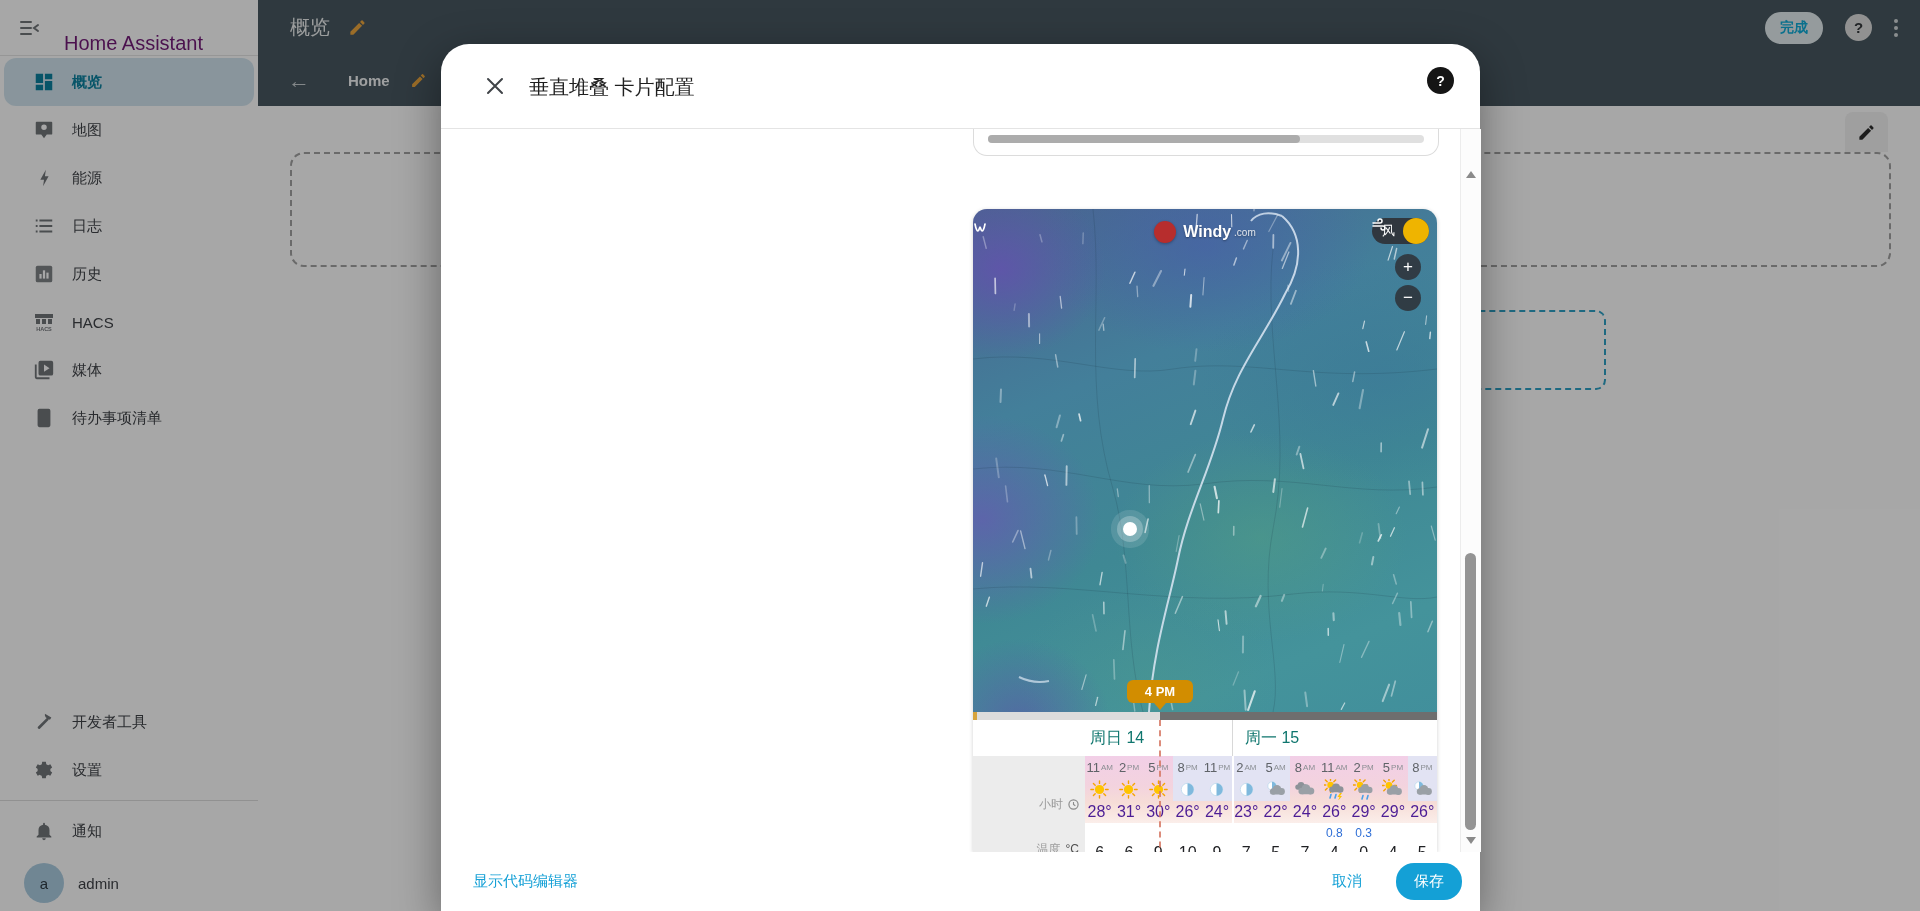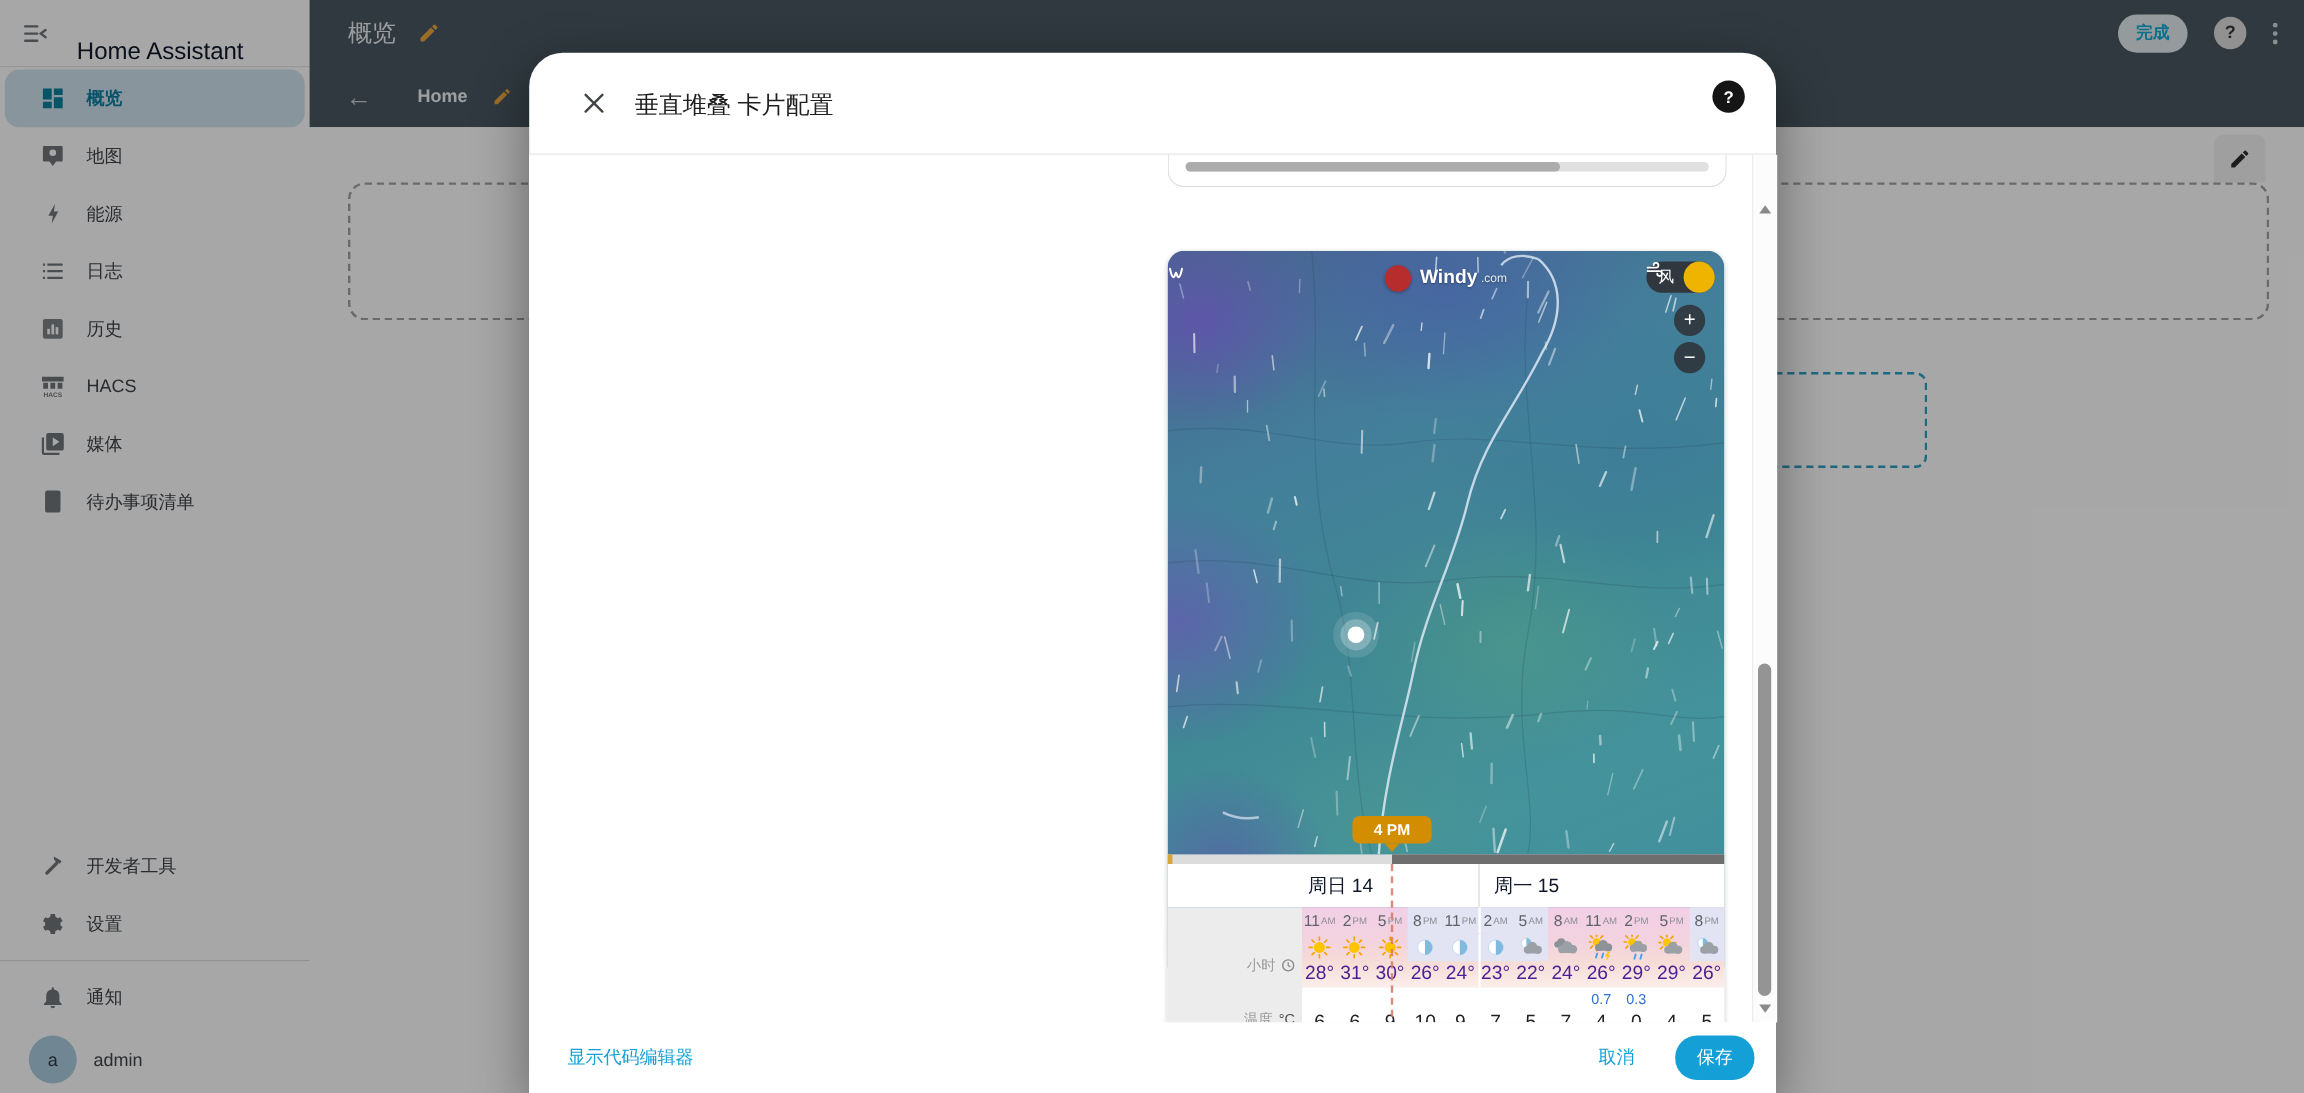--- a/index.html
+++ b/index.html
@@ -5,21 +5,21 @@
   html,body{margin:0;padding:0;}
   body{
     width:1920px;height:911px;overflow:hidden;position:relative;
     font-family:"Liberation Sans","DejaVu Sans",sans-serif;
     background:#fafafa;
   }
   
   .sidebar{position:absolute;left:0;top:0;width:258px;height:911px;background:#fafafa;z-index:1;}
   .sb-header{position:absolute;left:0;top:0;width:258px;height:55px;border-bottom:1px solid #e0e0e0;display:flex;align-items:center;}
   .sb-menu-btn{width:24px;height:24px;margin-left:18px;color:#6f7377;cursor:pointer;}
-  .sb-title{margin-left:22px;font-size:20px;color:#0f172a;margin-top:32px;}
+  .sb-title{margin-left:22px;font-size:20px;color:#701a75;margin-top:32px;}
   .nav-list{position:absolute;left:0;top:58px;width:258px;}
   .nav-item{height:48px;display:flex;align-items:center;margin:0 4px;border-radius:12px;cursor:pointer;}
   .nav-item.selected{background:#cddfe9;}
   .nav-ic{width:24px;height:24px;margin-left:28px;color:#6f7377;flex:0 0 24px;display:flex;align-items:center;justify-content:center;}
   .nav-item.selected .nav-ic{color:#0b7e9c;}
   .nav-label{margin-left:16px;font-size:15px;color:#3f4247;}
   .nav-item.selected .nav-label{color:#0b7e9c;font-weight:bold;}
   .nav-bottom{position:absolute;left:0;bottom:0;width:258px;}
   .sb-divider{border-top:1px solid #d9d9d9;margin:6px 0;}
   .avatar{width:40px;height:40px;border-radius:50%;background:#a8c8dc;color:#2d3a42;display:flex;align-items:center;justify-content:center;font-size:15px;margin-left:20px;flex:0 0 40px;}
@@ -88,21 +88,21 @@
   .zoom-in{top:45px;}
   .zoom-out{top:76px;}
   .map-marker{position:absolute;left:150px;top:313px;width:14px;height:14px;border-radius:50%;background:#fff;box-shadow:0 0 0 6px rgba(255,255,255,.25),0 0 0 12px rgba(255,255,255,.12);}
   .time-bubble{position:absolute;left:154px;top:471px;width:66px;height:23px;background:#d28d00;border-radius:6px;color:#fff;font-size:13px;font-weight:bold;display:flex;align-items:center;justify-content:center;cursor:pointer;}
   .time-bubble:after{content:'';position:absolute;left:50%;top:23px;margin-left:-6px;border-left:6px solid transparent;border-right:6px solid transparent;border-top:7px solid #d28d00;}
   
   .timeline{position:absolute;left:0;top:503px;width:464px;height:8px;background:#dcdcdc;cursor:pointer;}
   .timeline .played{position:absolute;left:0;top:0;width:4px;height:8px;background:#d7a43c;}
   .timeline .future{position:absolute;left:187px;right:0;top:0;height:8px;background:#6e6e6e;}
   .day-row{position:absolute;left:0;top:0;width:464px;height:36px;background:#fff;}
-  .day-label{position:absolute;top:8px;font-size:16px;color:#0f172a;}
+  .day-label{position:absolute;top:8px;font-size:16px;color:#0f766e;}
   .day-label.d0{left:117px;}
   .day-label.d1{left:272px;}
   .day-sep{position:absolute;left:259px;top:0;width:1px;height:36px;background:#d8d8d8;}
   .labels-col{position:absolute;left:0;top:36px;width:112px;height:96px;background:#ececec;}
   .row-label{position:absolute;right:6px;display:flex;align-items:center;gap:5px;font-size:12px;color:#9a9a9a;}
   .row-label .unit{color:#4c4c4c;border-bottom:1px dotted #8a8a8a;}
   .pinkband{position:absolute;left:112px;top:36px;width:352px;height:67px;background:linear-gradient(#f2cfe7 0%,#f3d3de 45%,#f6ddd7 70%,#fbeeea 100%);}
   .frow{position:absolute;left:112px;width:352px;display:flex;}
   .fcell{flex:1 1 0;display:flex;align-items:center;justify-content:center;position:relative;}
   .frow.hours{top:36px;height:22px;}
@@ -784,21 +784,21 @@
         <div class="frow rains">
             <div class="fcell"></div>
             <div class="fcell"></div>
             <div class="fcell"></div>
             <div class="fcell"></div>
             <div class="fcell"></div>
             <div class="fcell day-start"></div>
             <div class="fcell"></div>
             <div class="fcell"></div>
             <div class="fcell">
-              <span class="rain-val">0.7</span>
+              <span class="rain-val">0.8</span>
             </div>
             <div class="fcell">
               <span class="rain-val">0.3</span>
             </div>
             <div class="fcell"></div>
             <div class="fcell"></div>
           </div>
         <div class="frow winds">
             <div class="fcell">
               <span class="wind-val">6</span>

